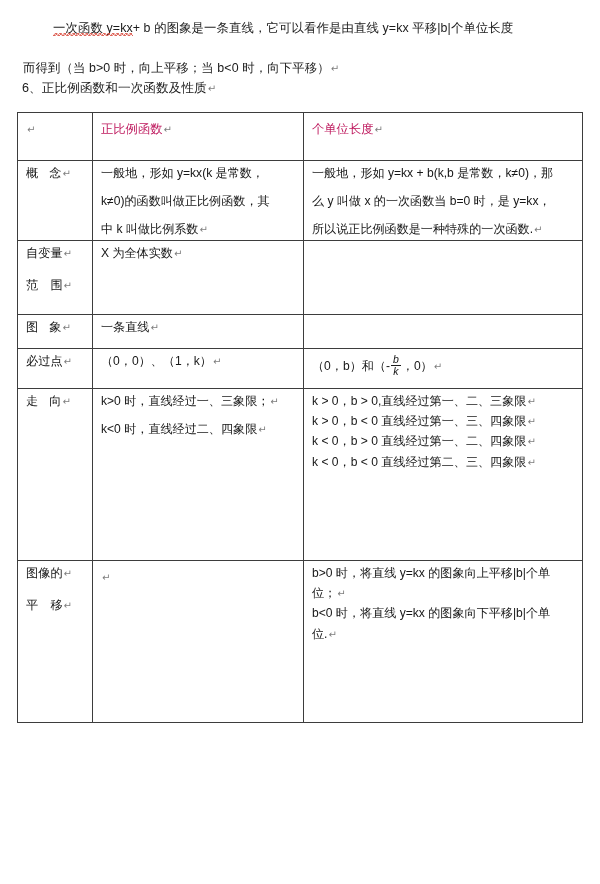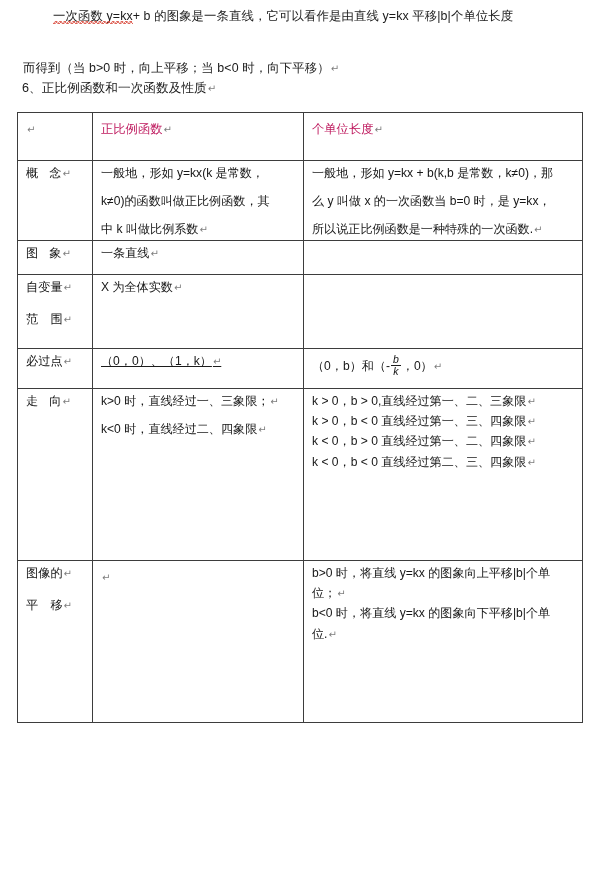--- a/index.html
+++ b/index.html
@@ -29,21 +29,21 @@
     top: 0;
     width: 600px;
   }
   .para {
     font-size: 12.4px;
     line-height: 1;
     color: #1a1a1a;
     white-space: nowrap;
     letter-spacing: 0.1px;
   }
-  .para-1 { position: absolute; left: 53px; top: 10px; text-align: center; }
+  .para-1 { position: absolute; left: 53px; top: 22px; text-align: center; }
   .para-2 { position: absolute; left: 23px; top: 62px; }
   .para-3 { position: absolute; left: 22px; top: 82px; font-size: 12.6px; }
 
   .sq {
     position: relative;
     display: inline-block;
     padding-bottom: 1px;
   }
   .sq::after {
     content: "";
@@ -199,58 +199,58 @@
               <div class="txt"><span>一般地，形如 y=kx + b(k,b 是常数，k≠0)，那</span></div>
               <div class="txt"><span>么 y 叫做 x 的一次函数当 b=0 时，是 y=kx，</span></div>
               <div class="txt"><span>所以说正比例函数是一种特殊的一次函数.</span><span class="pmark">↵</span></div>
             </div>
           </td>
         </tr>
 
         <tr>
           <td>
             <div class="cellpad">
+              <div class="lbl"><span>自变量</span><span class="pmark">↵</span></div>
+              <div class="lbl"><span>范　围</span><span class="pmark">↵</span></div>
+            </div>
+          </td>
+          <td>
+            <div class="cellpad" style="height:62px;">
+              <div class="txt"><span>X 为全体实数</span><span class="pmark">↵</span></div>
+            </div>
+          </td>
+          <td>
+            <div class="cellpad"></div>
+          </td>
+        </tr>
+
+        <tr>
+          <td>
+            <div class="cellpad">
               <div class="lbl"><span>图</span><span class="gap"></span><span>象</span><span class="pmark">↵</span></div>
             </div>
           </td>
           <td>
             <div class="cellpad" style="height:22px;">
               <div class="txt"><span>一条直线</span><span class="pmark">↵</span></div>
             </div>
           </td>
           <td>
             <div class="cellpad"></div>
           </td>
         </tr>
 
         <tr>
           <td>
             <div class="cellpad">
-              <div class="lbl"><span>自变量</span><span class="pmark">↵</span></div>
-              <div class="lbl"><span>范　围</span><span class="pmark">↵</span></div>
-            </div>
-          </td>
-          <td>
-            <div class="cellpad" style="height:62px;">
-              <div class="txt"><span>X 为全体实数</span><span class="pmark">↵</span></div>
-            </div>
-          </td>
-          <td>
-            <div class="cellpad"></div>
-          </td>
-        </tr>
-
-        <tr>
-          <td>
-            <div class="cellpad">
               <div class="lbl"><span>必过点</span><span class="pmark">↵</span></div>
             </div>
           </td>
           <td>
-            <div class="cellpad" style="height:28px;text-decoration:underline;">
+            <div class="cellpad" style="height:28px;">
               <div class="txt"><span>（0，0）、（1，k）</span><span class="pmark">↵</span></div>
             </div>
           </td>
           <td>
             <div class="cellpad">
               <div class="txt"><span>（0，b）和（-</span><span class="frac">
                     <span class="num">b</span>
                     <span class="den">k</span>
                   </span><span>，0）</span><span class="pmark">↵</span></div>
             </div>

